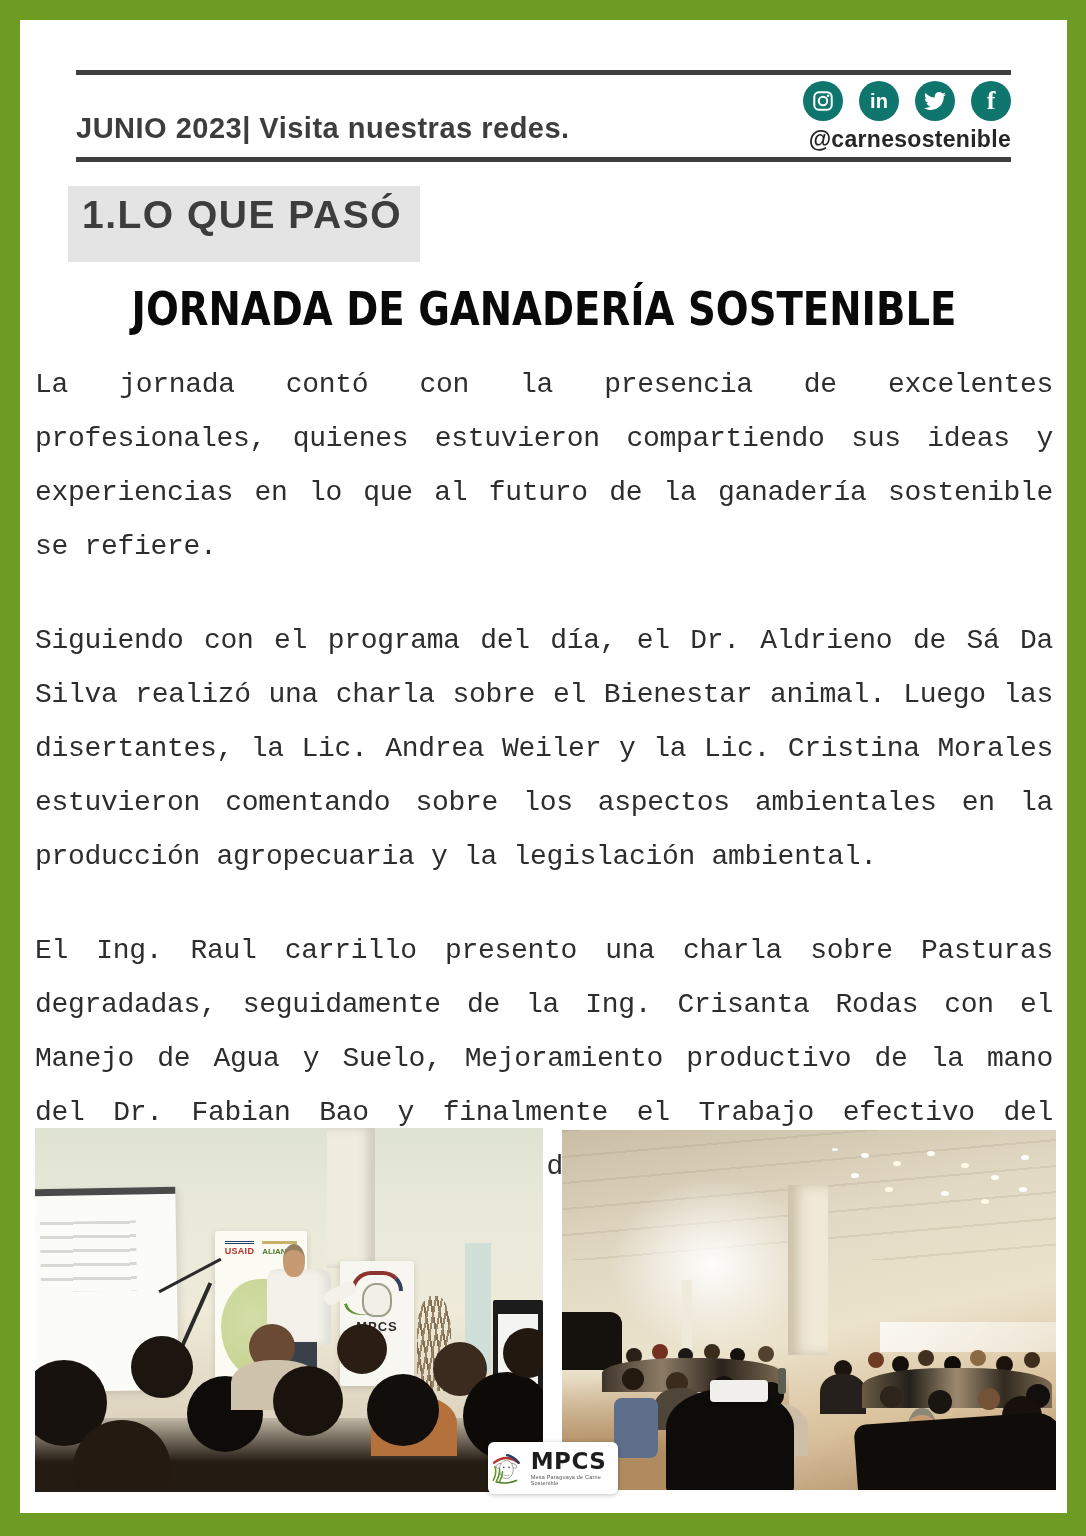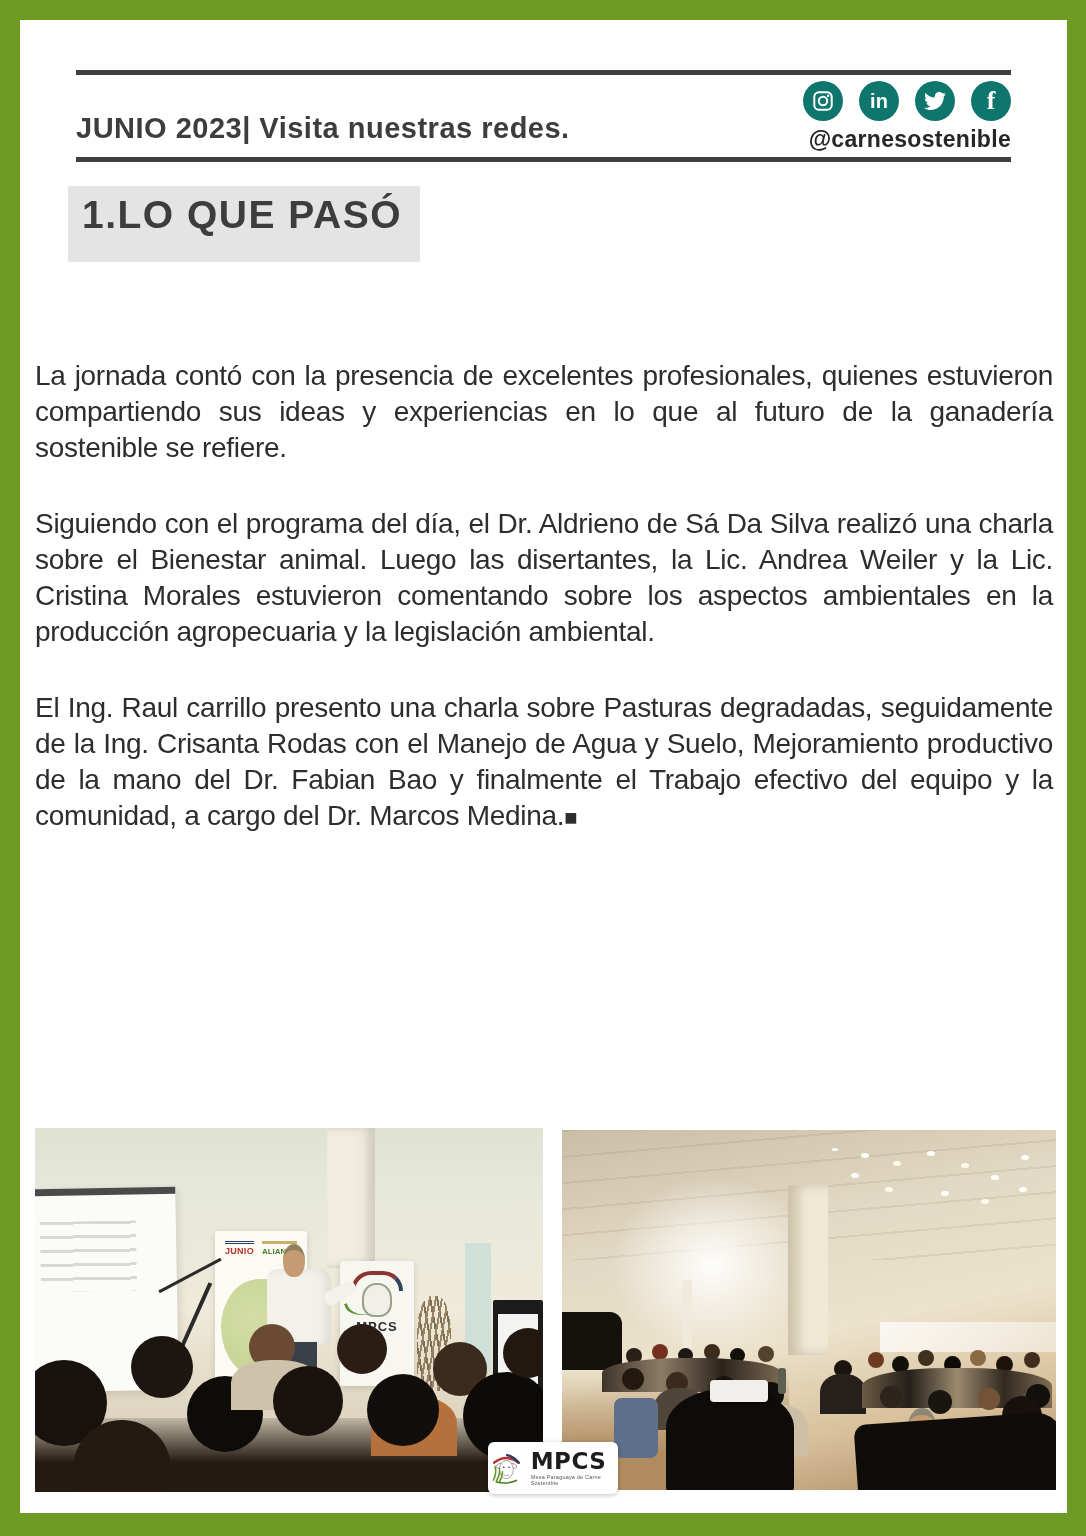--- a/index.html
+++ b/index.html
@@ -22,21 +22,21 @@
 
   
   .kicker{position:absolute;left:48px;top:166px;background:#e4e4e4;color:#3d3d3d;
           font-size:39px;font-weight:bold;letter-spacing:1.5px;padding:7px 18px 25px 14px;display:inline-block;}
   .title-wrap{position:absolute;left:0;right:0;top:262px;text-align:center;}
   .title{display:inline-block;font-family:"DejaVu Sans",sans-serif;font-weight:800;font-size:46px;
          color:#0a0a0a;transform:scaleX(.84);white-space:nowrap;letter-spacing:0;}
 
   
   .body{position:absolute;left:15px;top:338px;width:1018px;}
-  .body p{margin:0 0 40px 0;font-size:28px;line-height:36px;color:#2d2d2d;text-align:justify;letter-spacing:-.3px;}
+  .body p{margin:0 0 40px 0;font-size:28px;line-height:54px;color:#2d2d2d;text-align:justify;letter-spacing:-.3px;font-family:Liberation Mono, monospace;}
   .endmark{font-size:22px;}
 
   
   .photo{position:absolute;overflow:hidden;background:#e9e7d9;}
   .photoL{left:15px;top:1108px;width:508px;height:364px;}
   .photoR{left:542px;top:1110px;width:494px;height:360px;}
   .hd{position:absolute;border-radius:50%;}
   .bd{position:absolute;border-radius:45% 45% 0 0;}
 
   
@@ -125,37 +125,40 @@
               <span class="f-glyph">f</span>
             </span>
           </div>
           <div class="handle">@carnesostenible</div>
         </div>
       </div>
       <div class="rule"></div>
     </div>
 
     <div class="kicker">1.LO QUE PASÓ</div>
+    <div class="title-wrap">
+      <span class="title">JORNADA DE GANADERÍA SOSTENIBLE</span>
+    </div>
 
     <div class="body">
       <p>La jornada contó con la presencia de excelentes profesionales, quienes estuvieron compartiendo sus ideas y experiencias en lo que al futuro de la ganadería sostenible se refiere.</p>
       <p>Siguiendo con el programa del día, el Dr. Aldrieno de Sá Da Silva realizó una charla sobre el Bienestar animal. Luego las disertantes, la Lic. Andrea Weiler y la Lic. Cristina Morales estuvieron comentando sobre los aspectos ambientales en la producción agropecuaria y la legislación ambiental.</p>
       <p><span>El Ing. Raul carrillo presento una charla sobre Pasturas degradadas, seguidamente de la Ing. Crisanta Rodas con el Manejo de Agua y Suelo, Mejoramiento productivo de la mano del Dr. Fabian Bao y finalmente el Trabajo efectivo del equipo y la comunidad, a cargo del Dr. Marcos Medina.</span><span class="endmark">■</span></p>
     </div>
 
     <div class="photo photoL">
       <div class="pl-bg"></div>
       <div class="pl-pillar"></div>
       <div class="pl-screen">
         <div class="pl-slides"></div>
       </div>
       <div class="pl-teal"></div>
       <div class="pl-banner1">
         <div class="pl-logos">
-          <span class="usaid">JUNIO</span>
+          <span class="usaid">USAID</span>
           <span class="alianza">ALIANZA</span>
         </div>
         <div class="blob"></div>
       </div>
       <div class="pl-banner2">
         <div class="arc"></div>
         <div class="cow"></div>
         <div class="grass"></div>
         <div class="mpcs-banner-txt">MPCS</div>
       </div>

